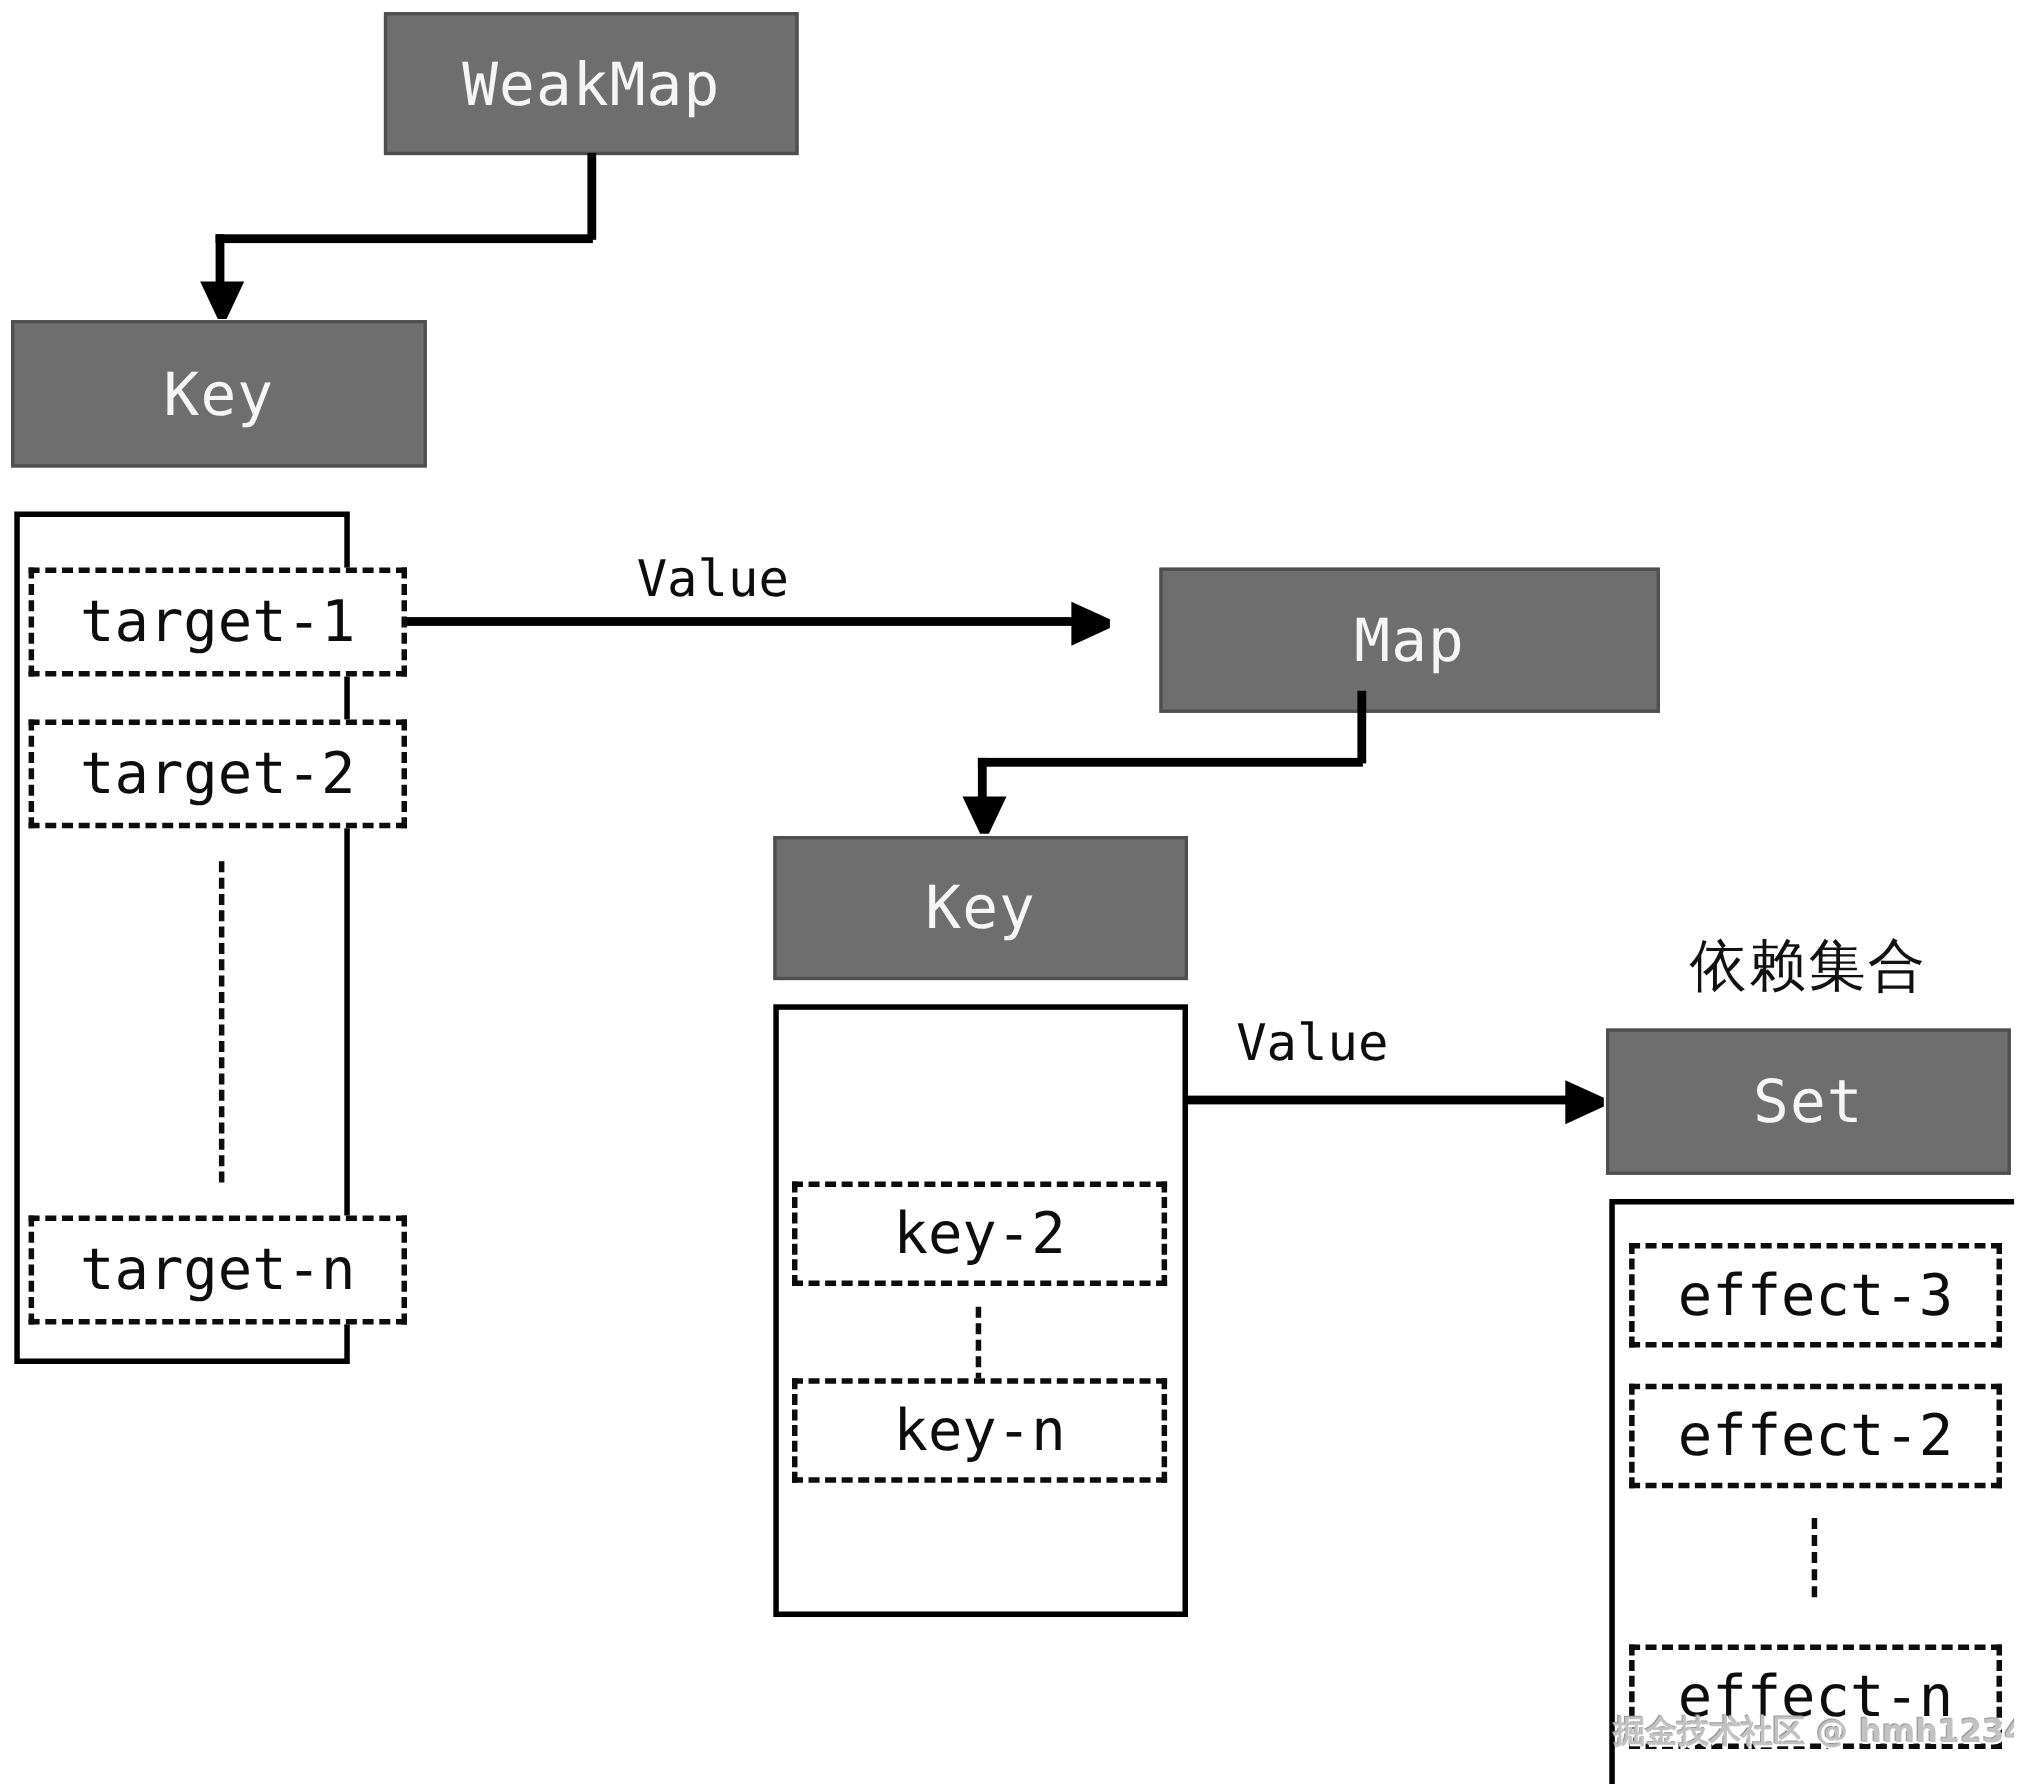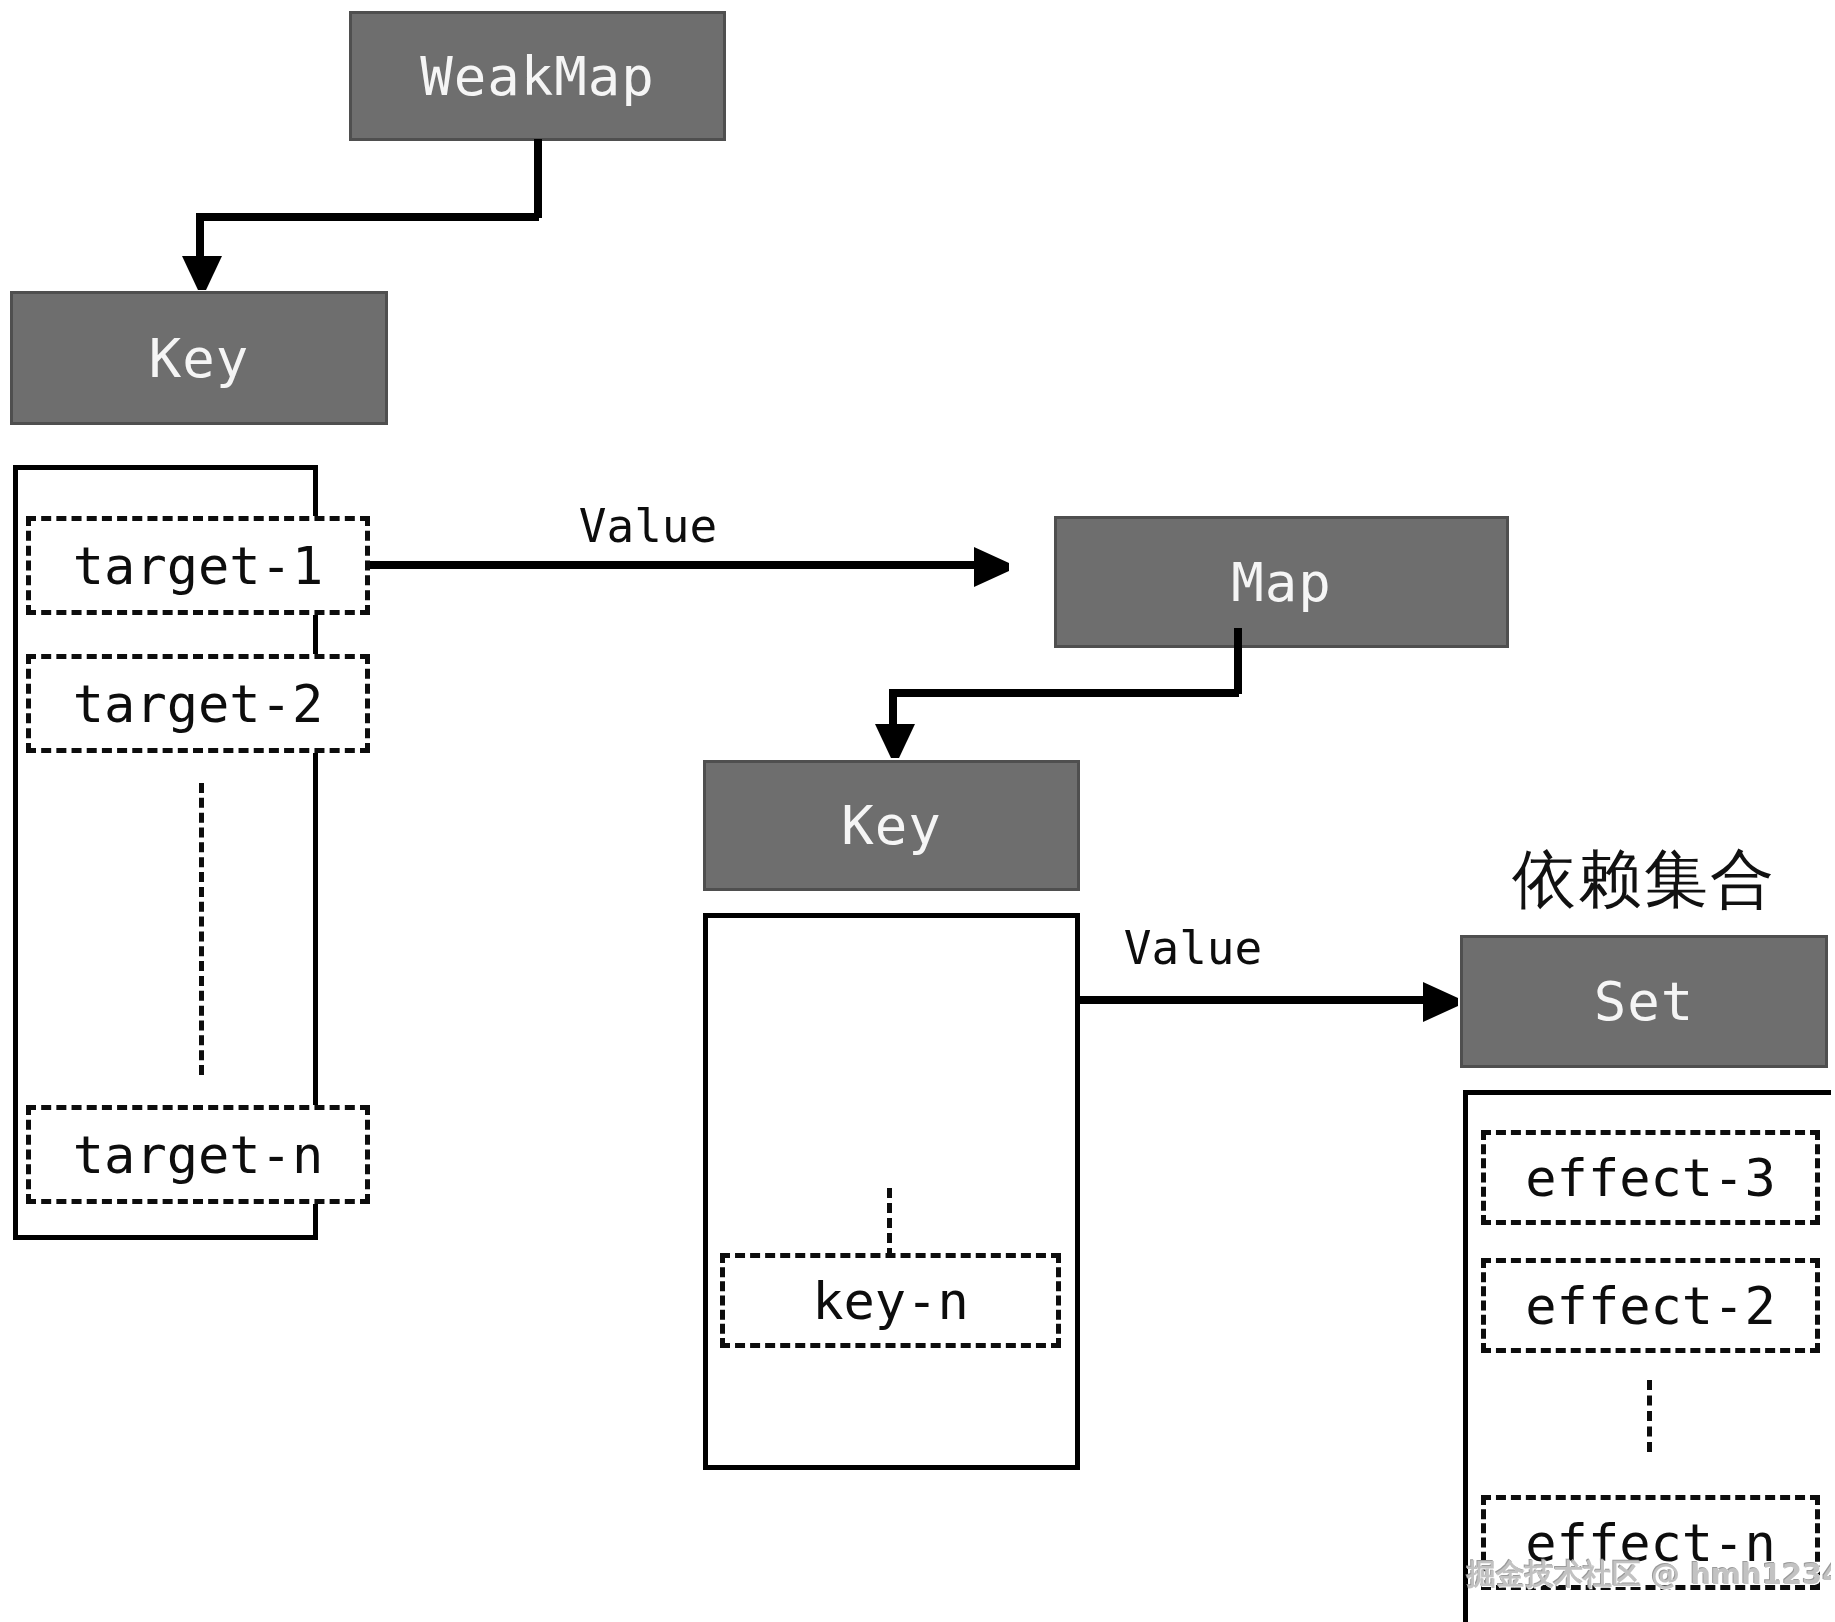--- a/index.html
+++ b/index.html
@@ -74,22 +74,22 @@
     position: absolute;
     font-size: 46px;
     color: var(--ink, #0d0d0d);
     text-align: center;
     line-height: 56px;
   }
 
   
   .caption {
     position: absolute;
-    font-family: Liberation Sans, sans-serif;
-    font-size: 64px;
+    font-family: Liberation Serif, serif;
+    font-size: 52px;
     color: #111111;
     text-align: center;
     line-height: 70px;
     letter-spacing: 2px;
   }
 
   
   .watermark {
     position: absolute;
     font-family: "DejaVu Sans", "Liberation Sans", sans-serif;
@@ -185,20 +185,21 @@
   <div class="caption" id="cap-dep">依赖集合</div>
 
   <div class="list" id="list-targets">
     <div class="ditem" id="t-1">target-1</div>
     <div class="ditem" id="t-2">target-2</div>
     <div class="vdash" id="t-d"></div>
     <div class="ditem" id="t-n">target-n</div>
   </div>
 
   <div class="list" id="list-keys">
+    <div class="ditem" id="k-2">key-2</div>
     <div class="vdash" id="k-d"></div>
     <div class="ditem" id="k-n">key-n</div>
   </div>
 
   <div class="list" id="list-effects">
     <div class="ditem" id="e-1">effect-3</div>
     <div class="ditem" id="e-2">effect-2</div>
     <div class="vdash" id="e-d"></div>
     <div class="ditem" id="e-n">effect-n</div>
   </div>

